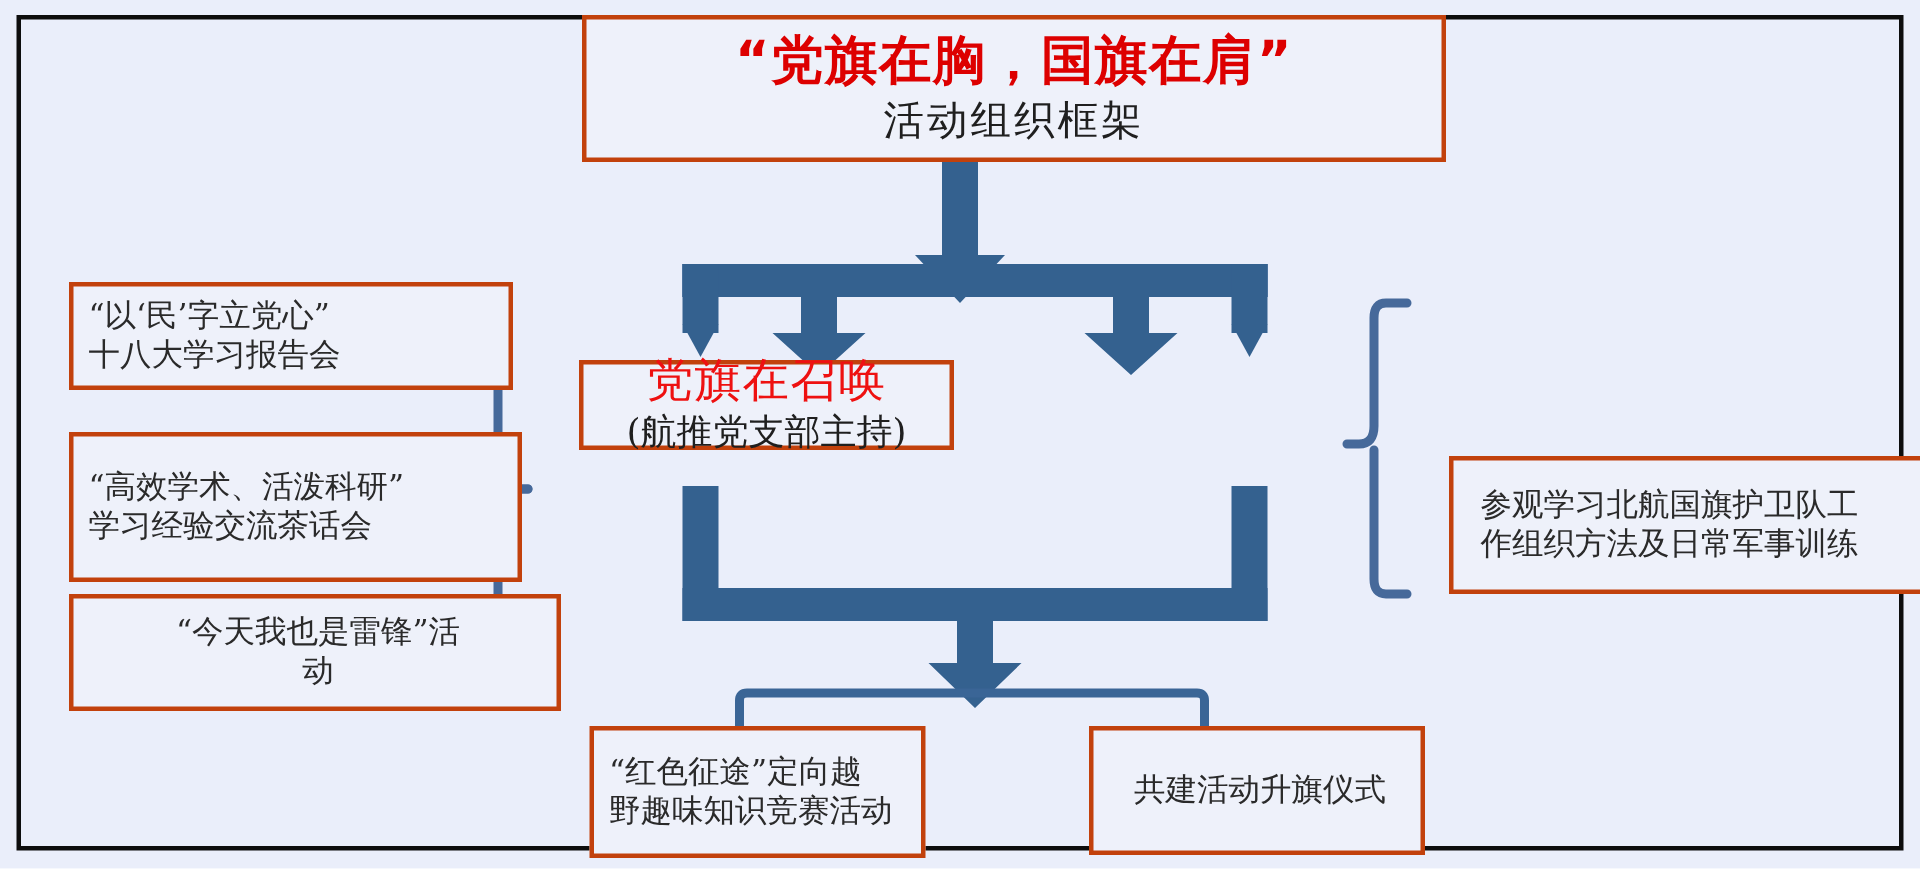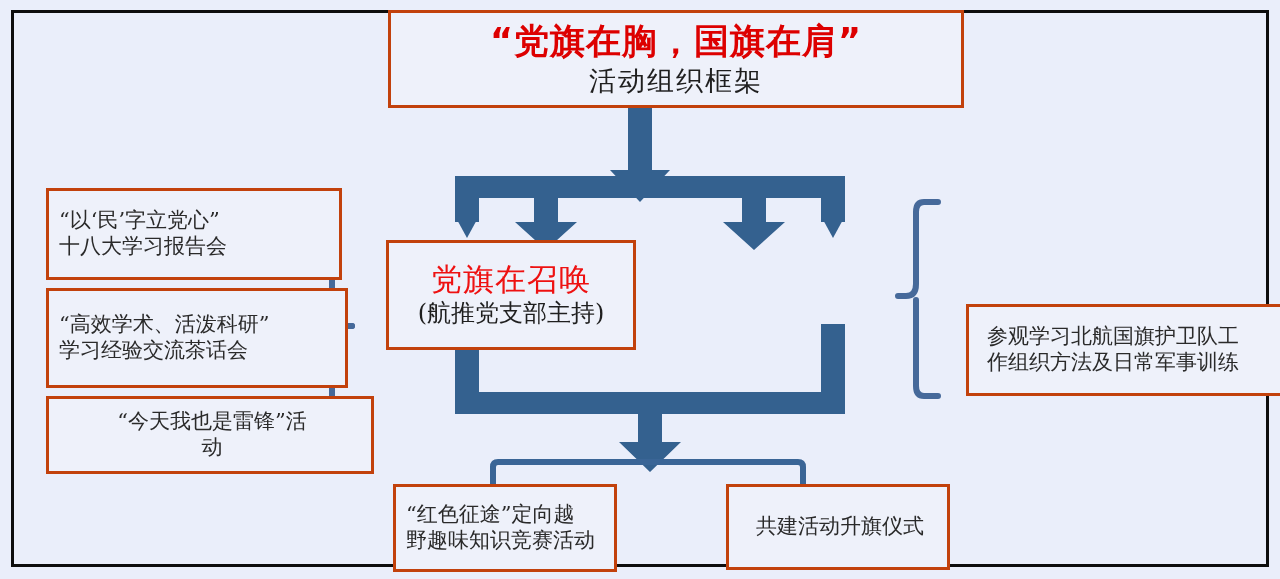--- a/index.html
+++ b/index.html
@@ -64,39 +64,39 @@
   }
   #title-sub {
     color: #1f1f1f;
     font-size: 27px;
     font-family: "DejaVu Sans", "Liberation Sans", sans-serif;
     letter-spacing: 2px;
   }
 
   
   .pillar {
-    height: 110px;
+    height: 60px;
   }
   #pillar-left  { left: 350px; top: 240px; width: 250px; }
   #pillar-right { left: 660px; top: 240px; width: 231px; }
   .pillar .head {
     color: #ee1111;
     font-size: 31px;
     font-family: "DejaVu Serif", "Liberation Serif", serif;
     letter-spacing: 1px;
   }
   .pillar .sub {
     color: #1f1f1f;
     font-size: 24px;
     font-family: "DejaVu Serif", "Liberation Serif", serif;
   }
 
   
   .leafbox { font-size: 21px; align-items: flex-start; text-align: left; padding-left: 10px; }
-  #left-1 { left: 10px; top: 188px; width: 296px; height: 92px; text-align: center; }
+  #left-1 { left: 10px; top: 188px; width: 296px; height: 72px; text-align: center; }
   #left-2 { left: 10px; top: 288px; width: 302px; height: 100px; }
   #left-3 { left: 10px; top: 396px; width: 328px; height: 78px; align-items: center; }
 
   
   #right-1 { left: 930px; top: 194px; width: 326px; height: 74px; align-items: center; text-align: center; }
   #right-2 { left: 930px; top: 304px; width: 342px; height: 92px; align-items: flex-start; text-align: left; padding-left: 18px; }
 
   
   #bottom-1 { left: 357px; top: 484px; width: 224px; height: 88px; align-items: flex-start; text-align: left; padding-left: 10px; }
   #bottom-2 { left: 690px; top: 484px; width: 224px; height: 86px; align-items: center; text-align: center; }

